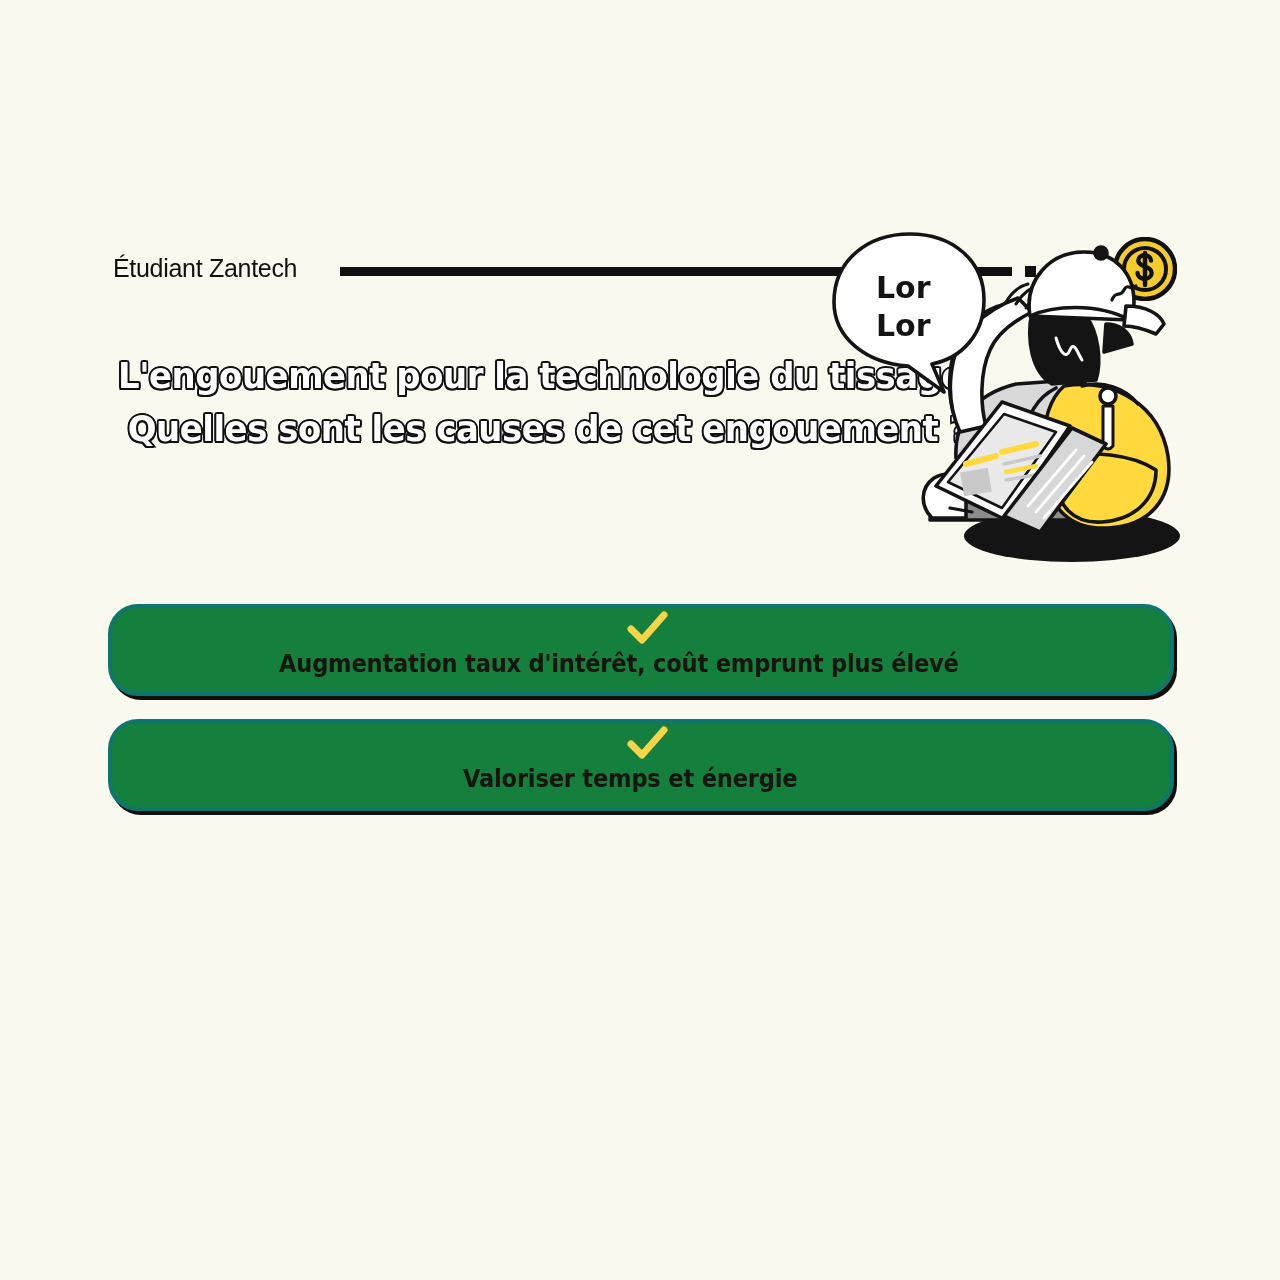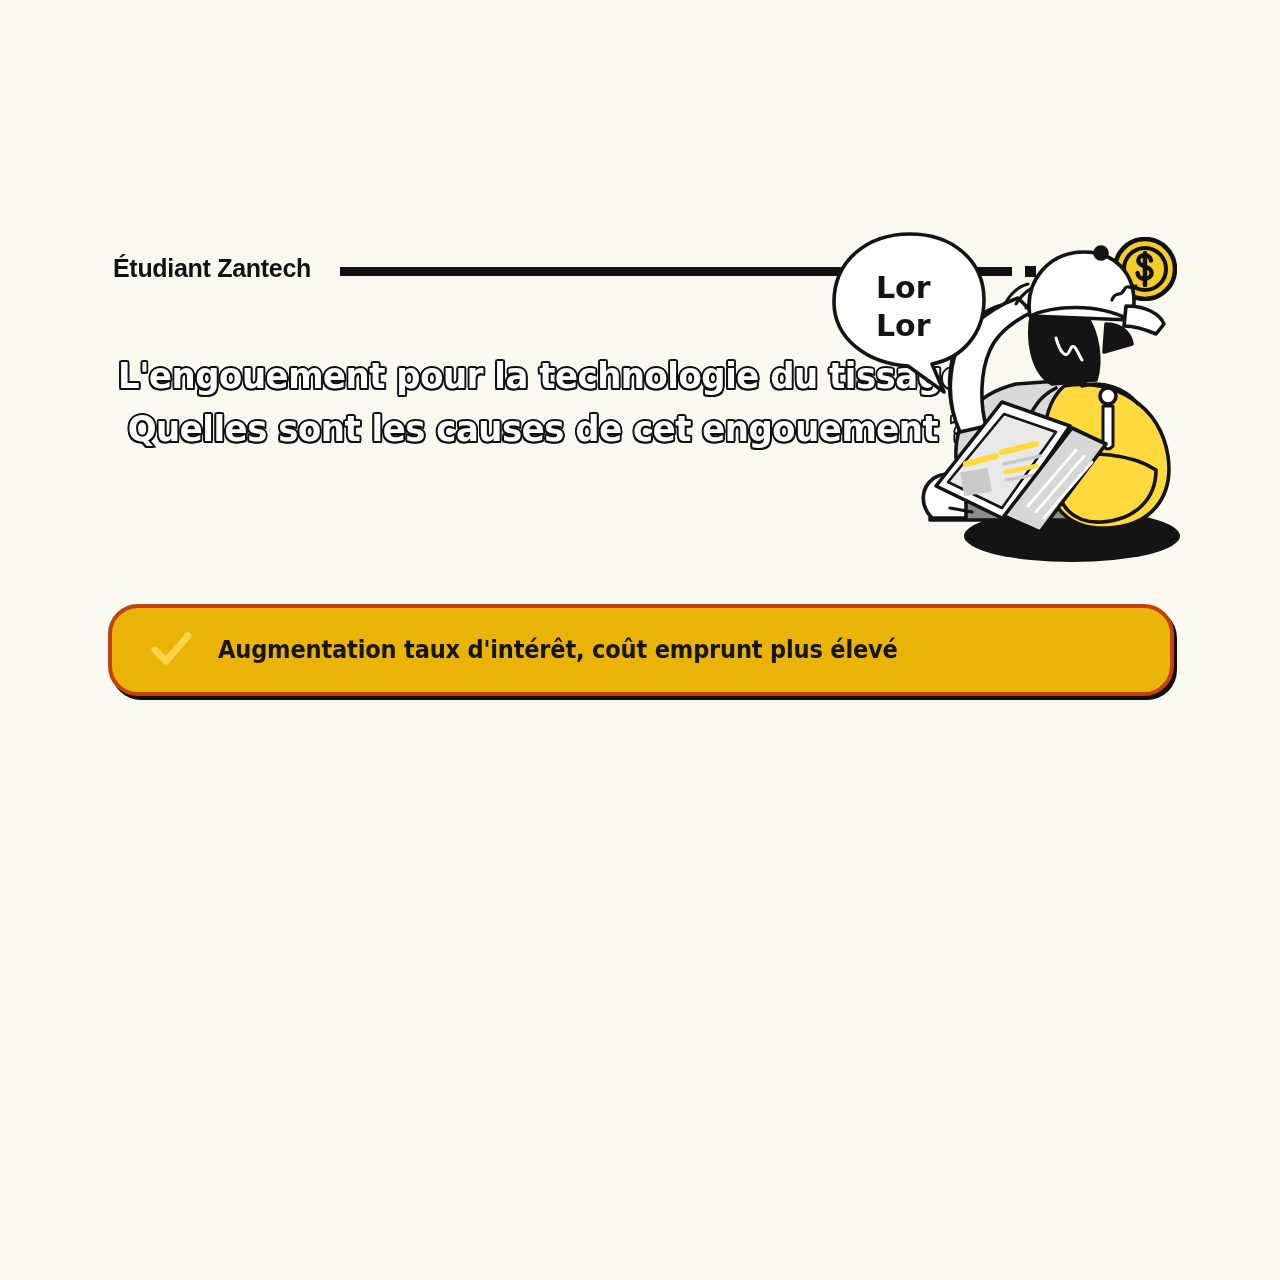--- a/index.html
+++ b/index.html
@@ -21,21 +21,21 @@
     left: 0;
     top: 118px;
     width: 1280px;
     height: 76px;
   }
   .brand {
     position: absolute;
     left: 113px;
     top: 136px;
     font-size: 25px;
-    font-weight: bold;
+    font-weight: normal;
     letter-spacing: -0.3px;
     color: #111111;
     white-space: nowrap;
   }
   .header-rule {
     position: absolute;
     left: 340px;
     top: 149px;
     width: 672px;
     height: 9px;
@@ -105,27 +105,28 @@
   .list {
     position: absolute;
     left: 108px;
     top: 604px;
     width: 1066px;
   }
   .list-item {
     position: relative;
     height: 92px;
     margin-bottom: 23px;
-    background: #eab308;
-    border: 4px solid #c2410c;
+    background: #15803d;
+    border: 4px solid #0f766e;
     border-radius: 30px;
     box-shadow: 3px 4px 0 #100f0d;
     display: flex;
     align-items: center;
     box-sizing: border-box;
+    flex-direction: column;
   }
   .check {
     width: 42px;
     height: 42px;
     margin-left: 38px;
     margin-right: 26px;
     flex: none;
   }
   .item-label {
     font-family: "DejaVu Sans", sans-serif;
@@ -246,14 +247,20 @@
   <div class="list-item">
     <svg class="check" viewBox="0 0 42 42">
       <path d="M5 21 L16 32 L38 7" fill="none" stroke="#f6d54a" stroke-width="7" stroke-linecap="round" stroke-linejoin="round"></path>
     </svg>
     <span class="item-label">Augmentation taux d'intérêt, coût emprunt plus élevé</span>
   </div>
 
 
 
 
+  <div class="list-item">
+    <svg class="check" viewBox="0 0 42 42">
+      <path d="M5 21 L16 32 L38 7" fill="none" stroke="#f6d54a" stroke-width="7" stroke-linecap="round" stroke-linejoin="round"></path>
+    </svg>
+    <span class="item-label">Valoriser temps et énergie</span>
+  </div>
 
 </div>
 
 </body></html>

